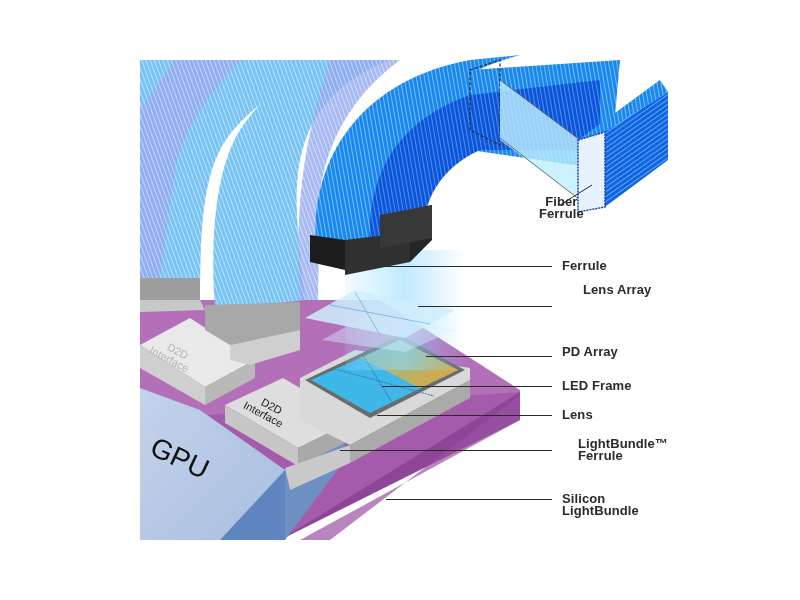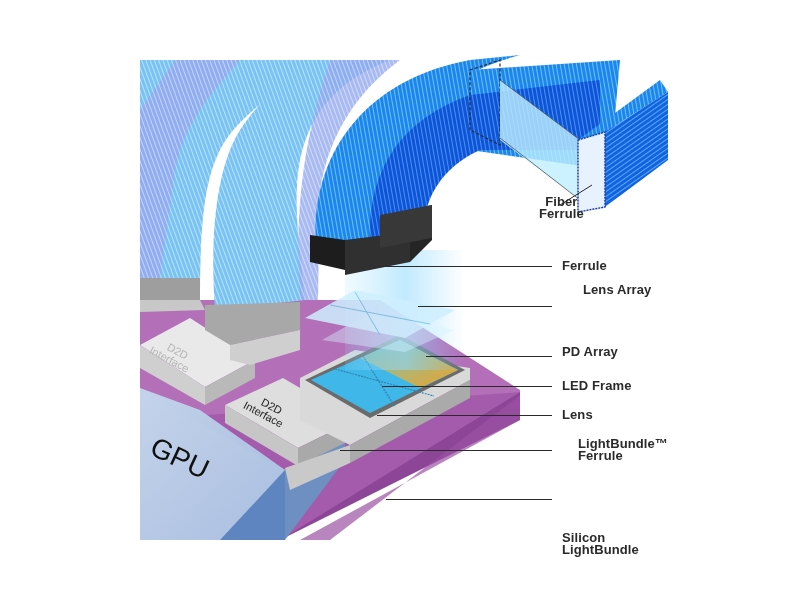--- a/index.html
+++ b/index.html
@@ -169,17 +169,17 @@
   </div>
   <div class="label" style="left:562px; top:260px;">Ferrule</div>
   <div class="label" style="left:562px; top:284px;margin-left:21px;">Lens Array</div>
   <div class="label" style="left:562px; top:346px;">PD Array</div>
   <div class="label" style="left:562px; top:380px;">LED Frame</div>
   <div class="label" style="left:562px; top:409px;">Lens</div>
   <div class="label" style="left:578px; top:438px;">
     <div>LightBundle™</div>
     <div>Ferrule</div>
   </div>
-  <div class="label" style="left:562px; top:493px;margin-top:39px;">
+  <div class="label" style="left:562px; top:493px;">
     <div>Silicon</div>
     <div>LightBundle</div>
   </div>
 </div>
 
 </body></html>

